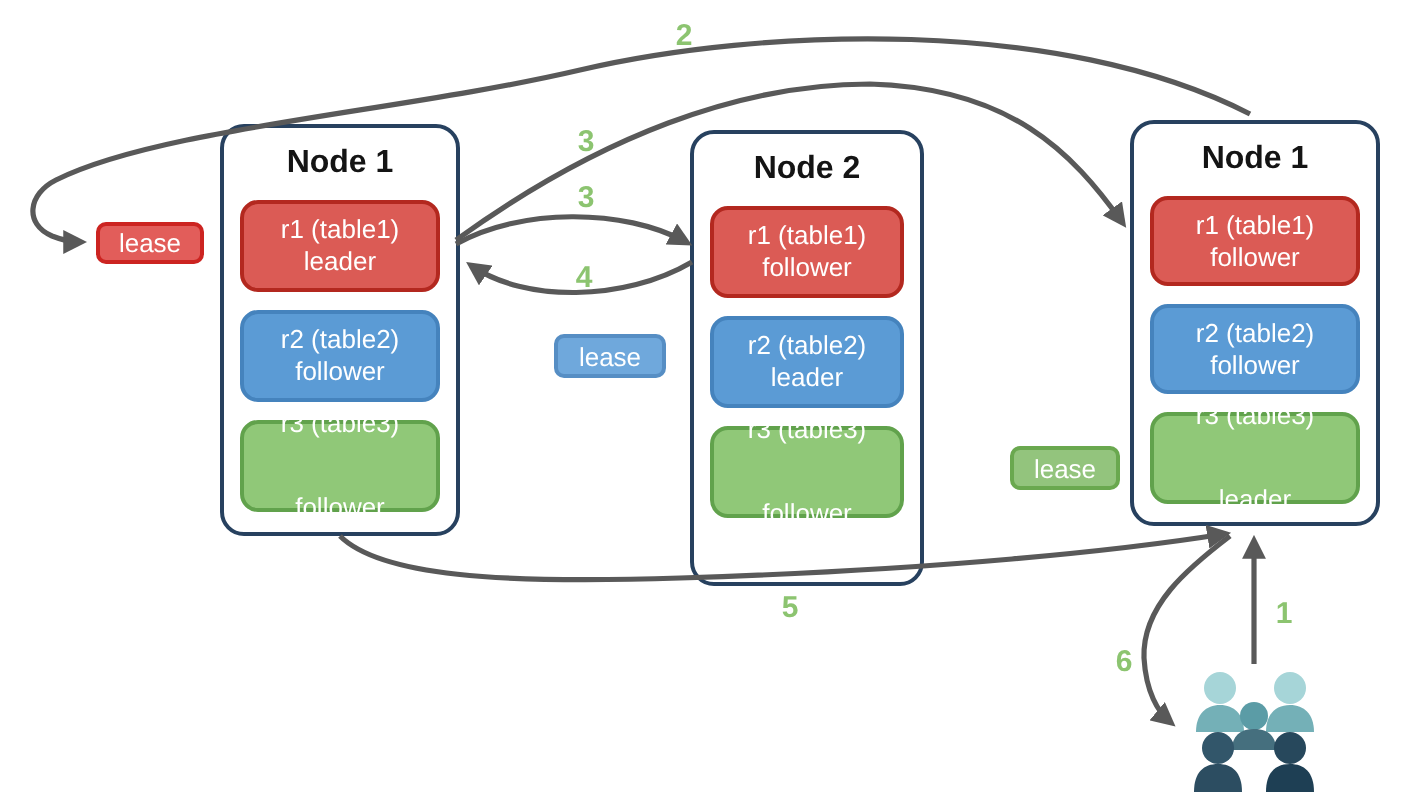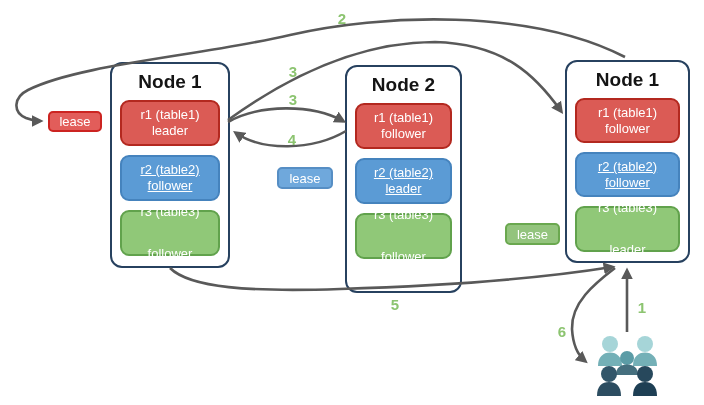--- a/index.html
+++ b/index.html
@@ -8,28 +8,28 @@
     font-family:"Liberation Sans",sans-serif;
   }
   
   .node{
     position:absolute;background:#fff;border:2px solid var(--node-border,#27415f);
     border-radius:12px;box-sizing:border-box;display:flex;flex-direction:column;align-items:center;
   }
   #node1{left:110px;top:62px;width:120px;height:206px;}
   #node2{left:345px;top:65px;width:117px;height:228px;}
   #node3{left:565px;top:60px;width:125px;height:203px;}
-  .node-title{font-weight:bold;font-size:19px;line-height:17px;color:#141414;margin:9px 0 10px;}
+  .node-title{font-weight:bold;font-size:16px;line-height:17px;color:#141414;margin:9px 0 10px;}
   .replica{
     width:calc(100% - 16px);height:46px;border-radius:9px;border:2px solid;box-sizing:border-box;
     color:#fff;font-size:13px;line-height:16px;display:flex;flex-direction:column;
     justify-content:center;align-items:center;margin-bottom:9px;text-align:center;
   }
   .replica.red{background:var(--red-fill);border-color:var(--red-border);}
-  .replica.blue{background:var(--blue-fill);border-color:var(--blue-border);text-decoration:underline;}
+  .replica.blue{background:var(--blue-fill);border-color:var(--blue-border);}
   .replica.green{background:var(--green-fill);border-color:var(--green-border);gap:26px;}
   
   .lease{
     position:absolute;box-sizing:border-box;border:2px solid;border-radius:5px;color:#fff;
     font-size:13px;display:flex;align-items:center;justify-content:center;
   }
   #lease-red{left:48px;top:111px;width:54px;height:21px;background:var(--lease-red-fill);border-color:var(--lease-red-border);}
   #lease-blue{left:277px;top:167px;width:56px;height:22px;background:var(--lease-blue-fill);border-color:var(--lease-blue-border);}
   #lease-green{left:505px;top:223px;width:55px;height:22px;background:var(--lease-green-fill);border-color:var(--lease-green-border);}
   

